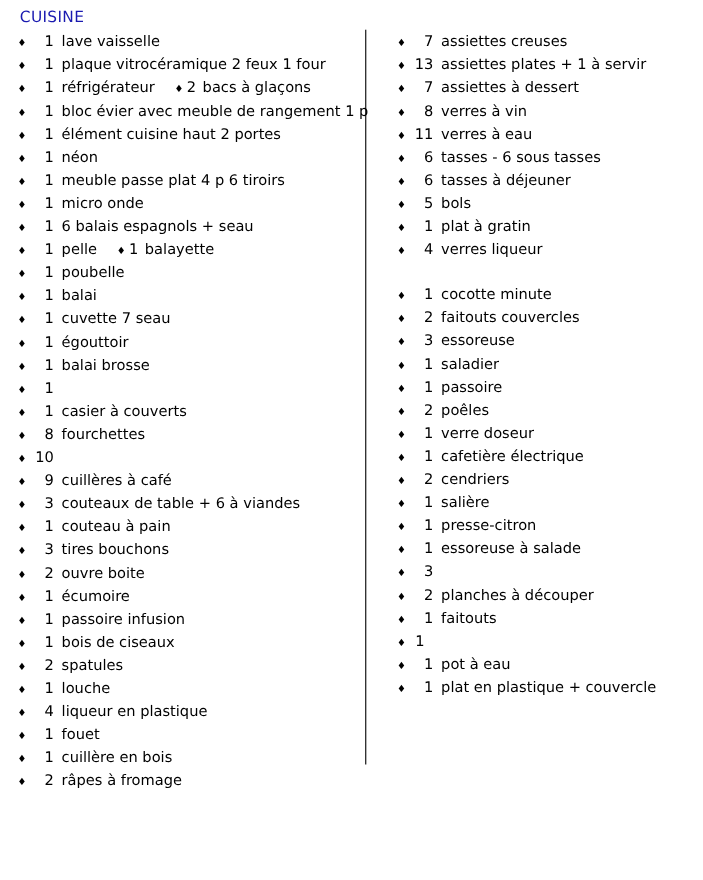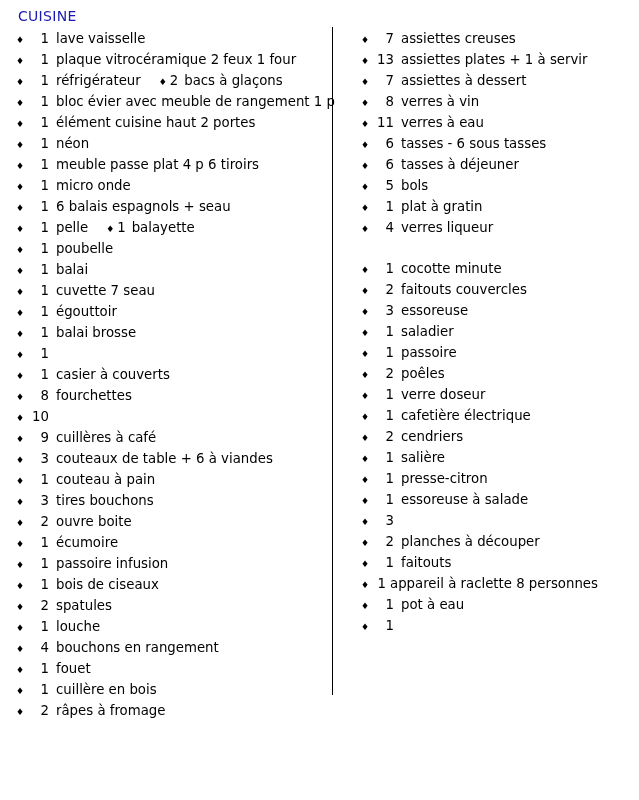--- a/index.html
+++ b/index.html
@@ -261,21 +261,21 @@
             <span class="label">spatules</span>
           </li>
           <li>
             <span class="bullet">♦</span>
             <span class="qty">1</span>
             <span class="label">louche</span>
           </li>
           <li>
             <span class="bullet">♦</span>
             <span class="qty">4</span>
-            <span class="label">bouchons en rangement</span>
+            <span class="label">liqueur en plastique</span>
           </li>
           <li>
             <span class="bullet">♦</span>
             <span class="qty">1</span>
             <span class="label">fouet</span>
           </li>
           <li>
             <span class="bullet">♦</span>
             <span class="qty">1</span>
             <span class="label">cuillère en bois</span>
@@ -411,27 +411,27 @@
             <span class="label">planches à découper</span>
           </li>
           <li>
             <span class="bullet">♦</span>
             <span class="qty">1</span>
             <span class="label">faitouts</span>
           </li>
           <li>
             <span class="bullet">♦</span>
             <span class="qty tight">1</span>
-            <span class="label">appareil à raclette 8 personnes</span>
           </li>
           <li>
             <span class="bullet">♦</span>
             <span class="qty">1</span>
             <span class="label">pot à eau</span>
           </li>
           <li>
             <span class="bullet">♦</span>
             <span class="qty">1</span>
+            <span class="label">plat en plastique + couvercle</span>
           </li>
         </ul>
     </div>
   </div>
 </div>
 
 </body></html>

